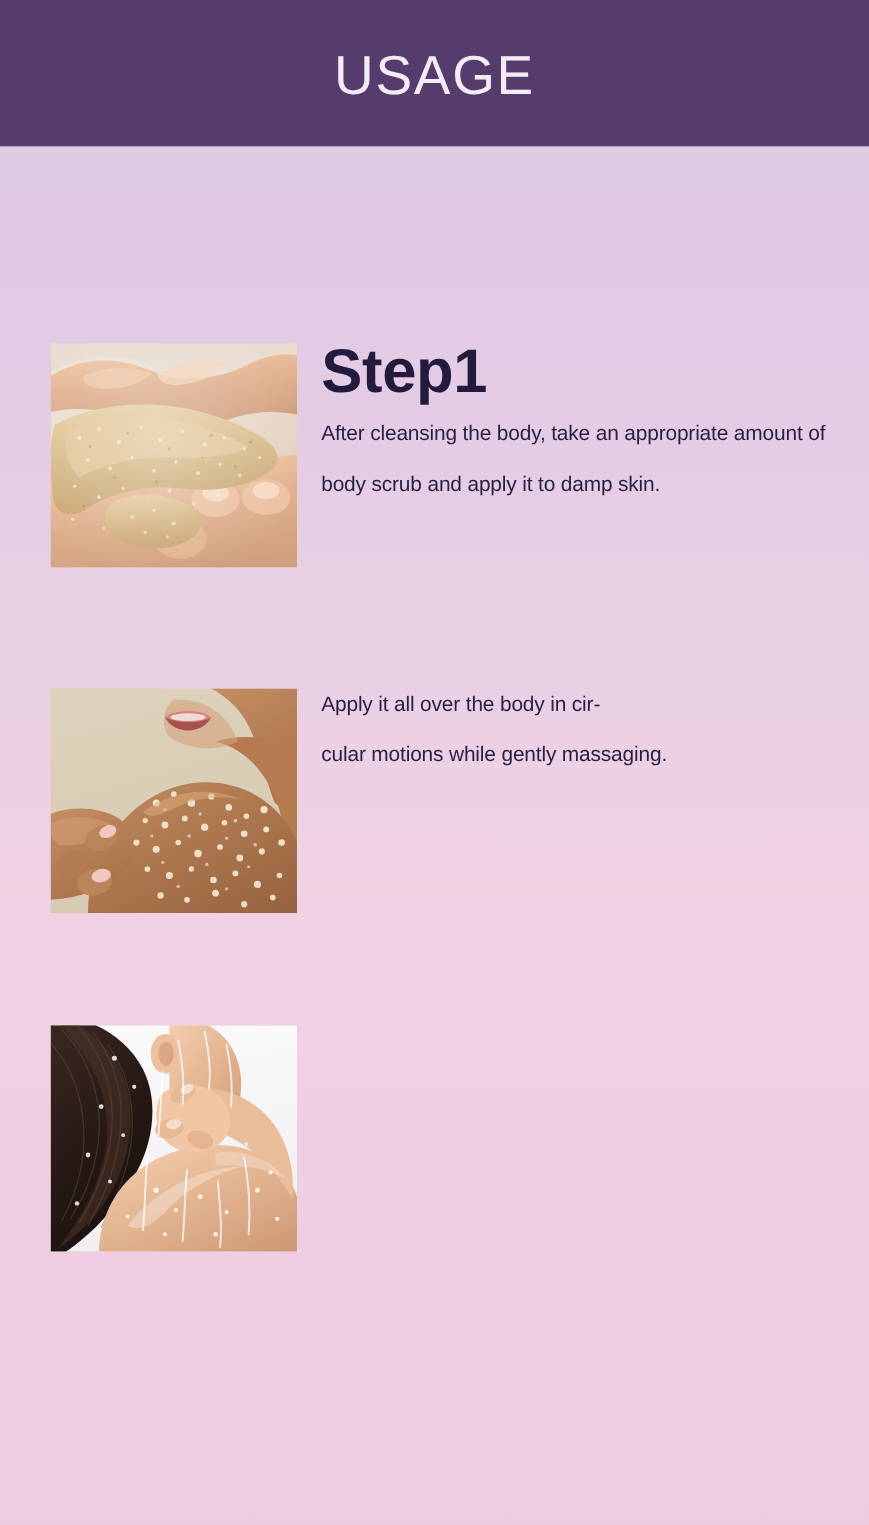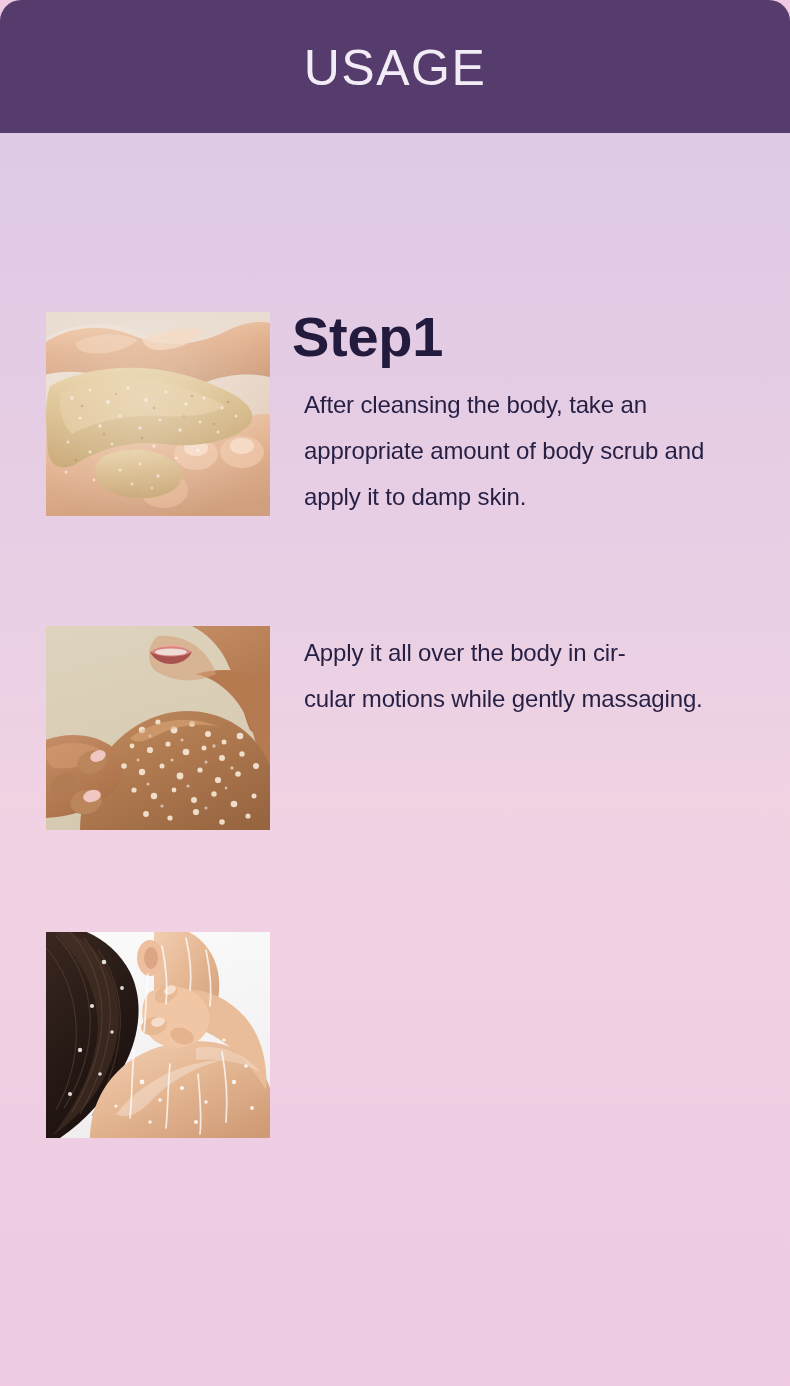--- a/index.html
+++ b/index.html
@@ -22,21 +22,20 @@
       linear-gradient(180deg,
         #ddc9e4 0px,
         #dfcae4 160px,
         #e4cce4 380px,
         #ead0e4 620px,
         #f0d2e3 800px,
         #f1d0e3 980px,
         #eecce2 1180px,
         #edcbe1 1386px);
     overflow: hidden;
-    border-radius: 21px;
   }
 
   
   .header-band {
     position: absolute;
     left: 0;
     top: 0;
     width: 790px;
     height: 133px;
     background: #563c6c;
@@ -99,26 +98,26 @@
     font-size: 56px;
     font-weight: 700;
     color: #221b3e;
     line-height: 1.18;
     margin: 0 0 2px 0;
     letter-spacing: -0.3px;
     font-family: "Liberation Sans", sans-serif;
   }
 
   .step-body {
-    font-size: 24px;
+    font-size: 19px;
     font-weight: 400;
     color: #261f44;
     line-height: 46px;
     letter-spacing: -0.15px;
-    margin: 12px;
+    margin: 0;
     white-space: pre-line;
     font-family: "Liberation Sans", sans-serif;
   }
 </style>
 </head>
 <body>
 
 <div id="page">
 
   <div class="header-band">

